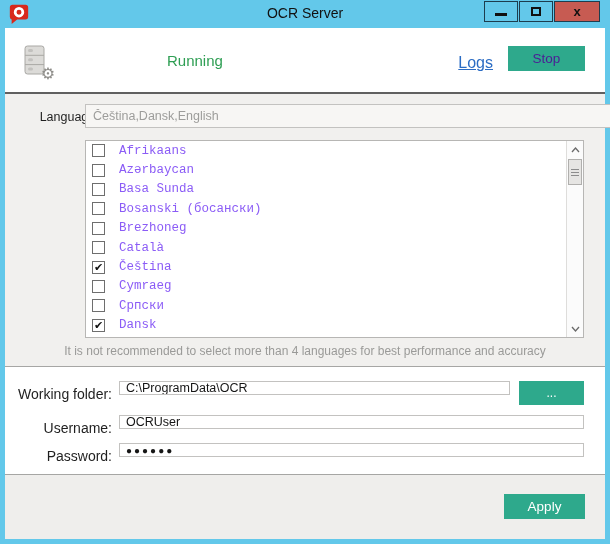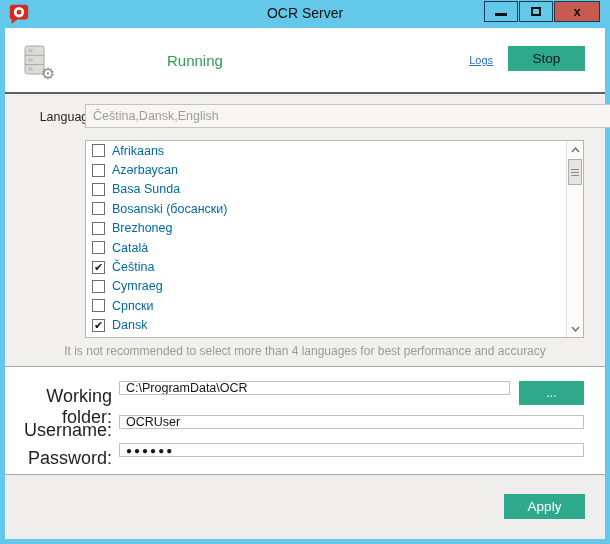--- a/index.html
+++ b/index.html
@@ -48,24 +48,24 @@
   #content{
     position:absolute;left:5px;right:5px;top:28px;bottom:5px;
     background:#ffffff;
   }
   
   #status-section{position:absolute;left:0;top:0;width:600px;height:64px;background:#fff;}
   #server-icon{position:absolute;left:13px;top:16px;width:34px;height:34px;}
   #server-icon .gear{position:absolute;right:-3px;bottom:-4px;font-size:16px;color:#8f8e8a;line-height:1;}
   #service-status-label{position:absolute;left:52px;top:24px;font-size:15px;color:#1f1f1f;}
   #service-status-value{position:absolute;left:162px;top:24px;font-size:15px;color:var(--running);}
-  #logs-link{position:absolute;right:112px;top:26px;font-size:11px;color:var(--link);text-decoration:underline;cursor:pointer;}
+  #logs-link{position:absolute;right:112px;top:26px;font-size:16px;color:var(--link);text-decoration:underline;cursor:pointer;}
   #stop-button{
     position:absolute;right:20px;top:18px;width:77px;height:25px;
-    background:var(--green);border:none;color:#0f172a;font-size:13.5px;
+    background:var(--green);border:none;color:#4c1d95;font-size:13.5px;
     font-family:inherit;cursor:pointer;
   }
   .divider-dark{position:absolute;left:0;width:600px;height:2px;background:#606060;}
   .divider-light{position:absolute;left:0;width:600px;height:1px;background:#a6a6a4;}
   
   #languages-section{position:absolute;left:0;top:66px;width:600px;height:272px;background:#f1f0ee;}
   #languages-label{position:absolute;left:0;top:16px;width:100px;text-align:right;font-size:12.5px;color:#1f1f1f;}
   #languages-input{
     position:absolute;left:80px;top:10px;width:588px;height:24px;
     background:#f7f6f4;border:1px solid #c3c2c0;
@@ -74,21 +74,21 @@
   #language-list{
     position:absolute;left:80px;top:46px;width:499px;height:198px;
     background:#fff;border:1px solid #b7b6b4;overflow:hidden;
   }
   .lang-row{height:19.4px;display:flex;align-items:center;padding-left:6px;cursor:default;}
   .cb{
     width:13px;height:13px;background:#fff;border:1px solid #6e6e6e;
     display:inline-flex;align-items:center;justify-content:center;flex:0 0 13px;
     font-size:11px;line-height:1;color:#111;font-weight:bold;
   }
-  .lang-label{margin-left:7px;font-size:12.5px;color:#0369a1;white-space:nowrap;}
+  .lang-label{margin-left:14px;font-size:12.5px;color:#8b5cf6;white-space:nowrap;font-family:Liberation Mono, monospace;}
   
   #list-scrollbar{
     position:absolute;right:0;top:0;width:17px;height:100%;
     background:#fbfbfb;border-left:1px solid #dedddb;
   }
   .scroll-btn{position:absolute;left:0;width:17px;height:17px;display:flex;align-items:center;justify-content:center;cursor:pointer;}
   #scroll-up{top:0;}
   #scroll-down{bottom:0;}
   #scroll-thumb{
     position:absolute;left:1px;top:18px;width:14px;height:26px;
@@ -96,21 +96,21 @@
     display:flex;align-items:center;justify-content:center;cursor:pointer;
   }
   #scroll-thumb .grip{width:8px;height:7px;
     background:repeating-linear-gradient(to bottom,#8c8c8c 0 1px,transparent 1px 3px);}
   #languages-note{
     position:absolute;left:0;top:250px;width:600px;text-align:center;
     font-size:12px;color:#9a9a98;
   }
   
   #settings-section{position:absolute;left:0;top:339px;width:600px;height:107px;background:#fff;}
-  .form-label{position:absolute;width:107px;text-align:right;font-size:18px;color:#1f1f1f;}
+  .form-label{position:absolute;width:107px;text-align:right;font-size:14px;color:#1f1f1f;}
   #working-folder-label{left:0;top:19px;}
   #username-label{left:0;top:53px;}
   #password-label{left:0;top:81px;}
   .text-input{
     position:absolute;left:114px;height:14px;
     background:#fff;border:1px solid #c3c2c0;
     font-family:inherit;font-size:12.5px;color:#161616;padding:0 6px;
   }
   #working-folder-input{top:14px;width:391px;}
   #username-input{top:48px;width:465px;}

